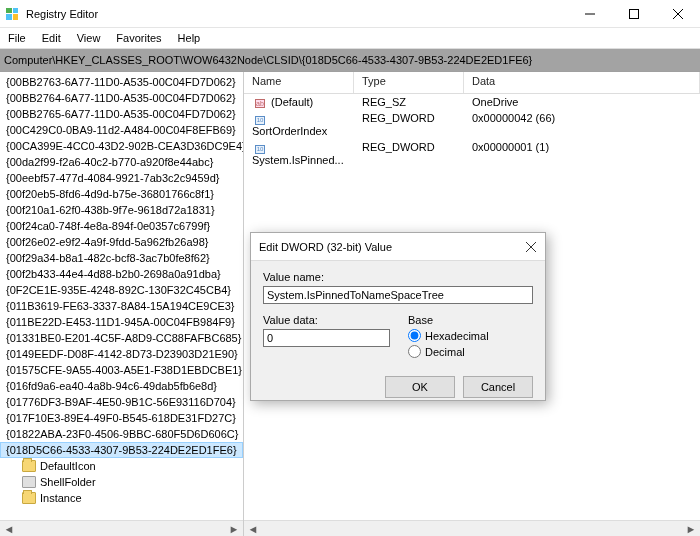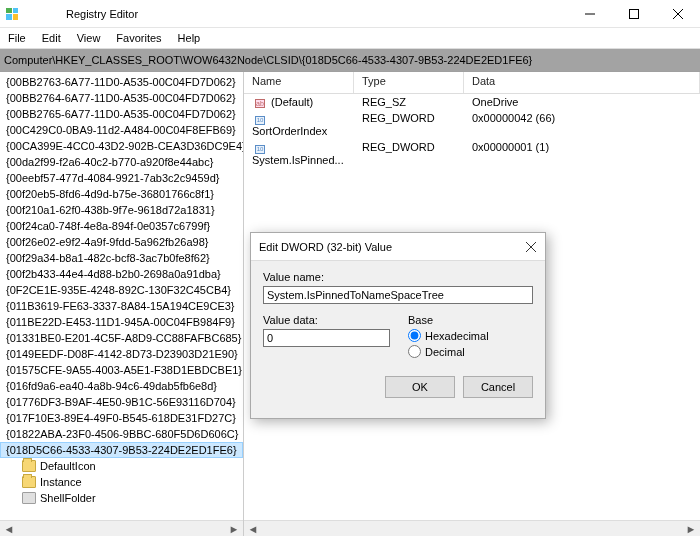--- a/index.html
+++ b/index.html
@@ -5,21 +5,21 @@
   * { box-sizing: border-box; font-family: "Segoe UI", Tahoma, sans-serif; font-size: 11px; }
   html,body { margin:0; padding:0; width:700px; height:536px; background:#fff; color:#000; overflow:hidden;}
   .titlebar { height:28px; display:flex; align-items:stretch; border-bottom:1px solid #e5e5e5; }
   .titlebar-icon { width:24px; display:flex; align-items:center; justify-content:center;}
   .cube { width:12px; height:12px; display:grid; grid-template-columns:1fr 1fr; grid-template-rows:1fr 1fr; gap:1px;}
   .cube div{background:#4fc3f7;}
   .cube div:nth-child(1){background:#4fb04f;}
   .cube div:nth-child(2){background:#4fc3f7;}
   .cube div:nth-child(3){background:#4fc3f7;}
   .cube div:nth-child(4){background:#fbc02d;}
-  .titlebar-title { flex:1; display:flex; align-items:center; padding-left:2px;margin-left:40px;}
+  .titlebar-title { flex:1; display:flex; align-items:center; padding-left:2px;}
   .winbtn { width:44px; display:flex; align-items:center; justify-content:center;}
   .winbtn svg{width:10px;height:10px;}
   .menubar { height:20px; display:flex; align-items:center; gap:16px; padding:0 8px;}
   .menubar span{cursor:default;}
   .addressbar { height:24px; background:#a3a3a3; border-top:1px solid #ddd; border-bottom:1px solid #a0a0a0; display:flex; align-items:center; padding:0 4px; font-size:11px;}
   .main { display:flex; height:calc(536px - 28px - 20px - 24px); }
   .left { width:244px; border-right:1px solid #ccc; display:flex; flex-direction:column;}
   .tree { flex:1; overflow:hidden; padding:2px 0;}
   .tree .row { padding:2px 6px; white-space:nowrap; display:flex; align-items:center; gap:4px; }
   .tree .row.sel { background:#cce8ff; border:1px solid #99d1ff; padding:1px 5px;}
@@ -33,21 +33,21 @@
   .listbody .lrow{display:flex; padding:1px 0;}
   .listbody .lrow .c{padding:1px 8px;}
   .listbody .icon{width:16px;display:inline-flex;align-items:center;justify-content:center;}
   .ab-icon{width:10px;height:9px;border:1px solid #c06a6a;background:#fde;display:inline-block;font-size:7px;line-height:7px;color:#c06a6a;text-align:center;}
   .dw-icon{width:10px;height:9px;border:1px solid #5a8dc7;background:#e8f1fb;display:inline-block;font-size:6px;line-height:7px;color:#5a8dc7;text-align:center;}
   .hscroll{height:16px;background:#f0f0f0;border-top:1px solid #ddd;display:flex;align-items:center;justify-content:space-between;padding:0 2px;}
   .hscroll .arrow{width:14px;height:14px;display:flex;align-items:center;justify-content:center;color:#606060;}
   .dialog { position:absolute; left:6px; top:160px; width:296px; background:#f0f0f0; border:1px solid #a9a9a9; box-shadow:3px 3px 12px rgba(0,0,0,0.3);}
   .dlg-title{background:#fff;height:28px;display:flex;align-items:center;justify-content:space-between;padding:0 8px;border-bottom:1px solid #ddd;gap:27px;}
   .dlg-close{width:28px;height:28px;display:flex;align-items:center;justify-content:center;margin-right:-8px;}
-  .dlg-body{padding:10px 12px 20px;}
+  .dlg-body{padding:10px 12px 2px;}
   .dlg-body label{display:block;margin-bottom:3px;}
   .dlg-body input[type=text]{width:100%;border:1px solid #737373;padding:2px 3px;background:#fff;font-size:11px;}
   .dlg-row2{display:flex;gap:18px;margin-top:10px;}
   .dlg-vd{width:127px;}
   .dlg-base{flex:1;}
   .dlg-radio{display:flex;align-items:center;gap:4px;margin-top:3px;}
   .dlg-radio input{margin:0;}
   .dlg-btns{display:flex;justify-content:flex-end;gap:8px;margin-top:18px;}
   .dlg-btns button{width:70px;height:22px;border:1px solid #adadad;background:#e1e1e1;}
 </style>
@@ -119,26 +119,26 @@
         <div class="row">{016fd9a6-ea40-4a8b-94c6-49dab5fb6e8d}</div>
         <div class="row">{01776DF3-B9AF-4E50-9B1C-56E93116D704}</div>
         <div class="row">{017F10E3-89E4-49F0-B545-618DE31FD27C}</div>
         <div class="row">{01822ABA-23F0-4506-9BBC-680F5D6D606C}</div>
         <div class="row sel">{018D5C66-4533-4307-9B53-224DE2ED1FE6}</div>
         <div class="row" style="padding-left: 22px;">
           <span class="folder-icon"></span>
           <span>DefaultIcon</span>
         </div>
         <div class="row" style="padding-left: 22px;">
+          <span class="shellfolder-icon"></span>
+          <span>ShellFolder</span>
+        </div>
+        <div class="row" style="padding-left: 22px;">
           <span class="folder-icon"></span>
           <span>Instance</span>
-        </div>
-        <div class="row" style="padding-left: 22px;">
-          <span class="shellfolder-icon"></span>
-          <span>ShellFolder</span>
         </div>
       </div>
     <div class="hscroll">
       <div class="arrow">◄</div>
       <div class="arrow">►</div>
     </div>
   </div>
   <div class="right">
     <div class="listhdr">
       <div class="col-name">Name</div>

